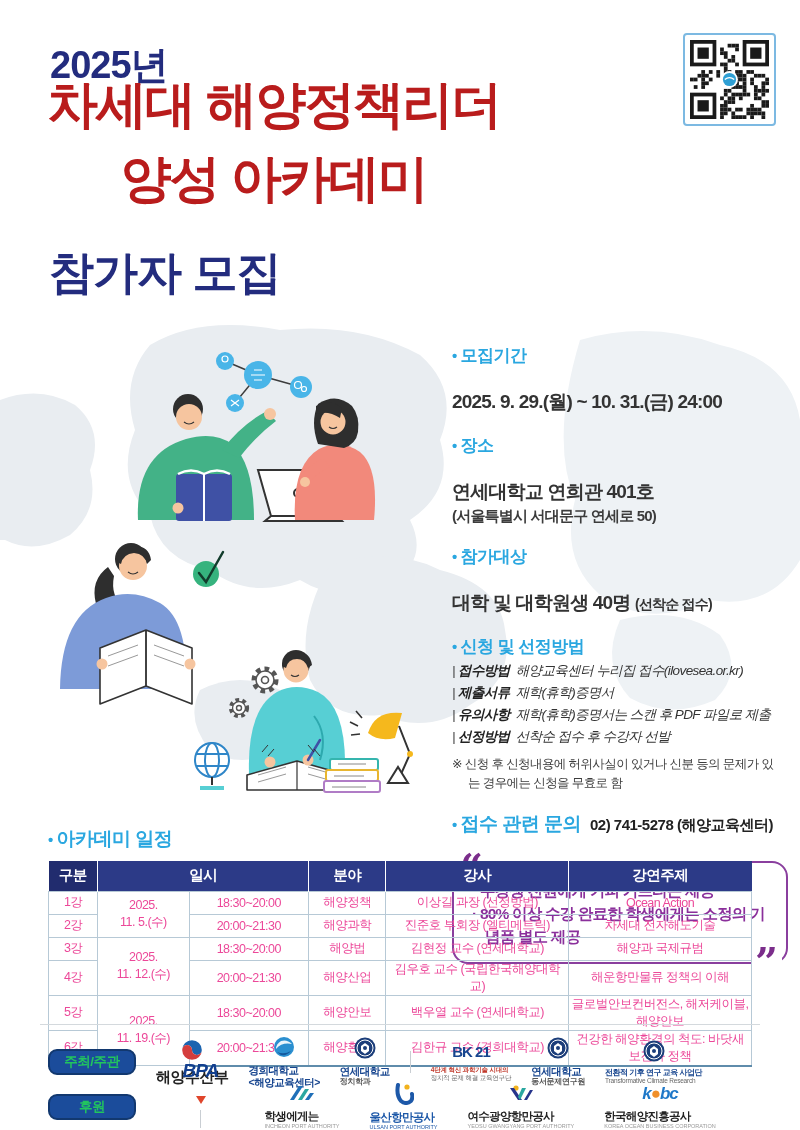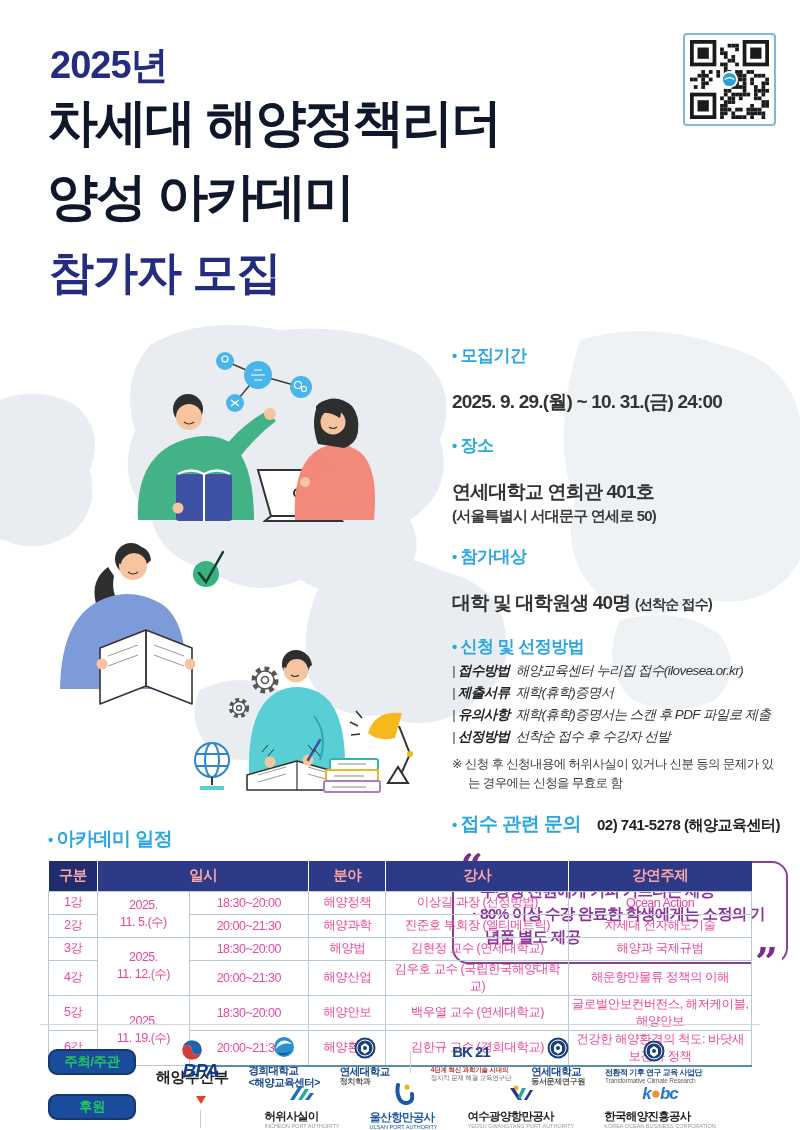--- a/index.html
+++ b/index.html
@@ -6,54 +6,54 @@
   html,body { background:#9aa0a6; }
   body { font-family:"Liberation Sans","DejaVu Sans",sans-serif; }
   .page {
     position:relative; width:800px; height:1130px; margin:0 auto;
     background:#ffffff; overflow:hidden;
   }
   
   .map-bg { position:absolute; inset:0; z-index:0; }
   
   .year   { position:absolute; left:50px; top:40px; font-size:38px; font-weight:800; color:#232c7e; letter-spacing:-1px; z-index:2; }
-  .title  { position:absolute; left:47px; top:86px; font-size:51px; font-weight:800; color:#0f172a; line-height:1.45; letter-spacing:-2px; z-index:2; }
+  .title  { position:absolute; left:47px; top:68px; font-size:51px; font-weight:800; color:#b91c1c; line-height:1.45; letter-spacing:-2px; z-index:2;text-align:center; }
   .subtitle { position:absolute; left:49px; top:243px; font-size:45px; font-weight:700; color:#232c7e; letter-spacing:-1px; z-index:2; }
   
   .qr-wrap { position:absolute; left:683px; top:33px; width:93px; height:93px; border:2px solid #7cb9e2; border-radius:4px; background:#fff; padding:5px; z-index:2; }
   .qr-wrap svg { display:block; width:100%; height:100%; }
   
   .illu { position:absolute; left:18px; top:312px; width:432px; height:532px; z-index:1; }
   
   .info { position:absolute; left:452px; top:344px; width:345px; z-index:2; }
   .sec-h { font-size:17px; font-weight:800; color:#2aa7e0; letter-spacing:-0.5px; }
   .sec-h::before { content:"• "; font-size:15px; }
   .big { font-size:19px; font-weight:700; color:#333; letter-spacing:-0.8px; margin-top:22px; white-space:nowrap; }
   .addr { font-size:15px; font-weight:600; color:#3c3c3c; letter-spacing:-0.8px; margin-top:2px; }
   .mt { margin-top:19px; }
   .target-note { font-size:14px; font-weight:600; letter-spacing:-0.8px; }
   .apply-item { font-size:13.5px; color:#333; letter-spacing:-0.6px; margin-top:4px; white-space:nowrap;font-style:italic; }
   .apply-item::before { content:"| "; color:#444; font-weight:400; }
   .apply-item b { font-weight:800; color:#222; margin-right:6px; }
   .apply-note { margin-top:9px; font-size:12.5px; color:#3c3c3c; letter-spacing:-0.6px; line-height:1.5; width:330px; padding-left:16px; text-indent:-16px; }
-  .contact-row { margin-top:18px; display:flex; align-items:baseline; gap:16px; }
+  .contact-row { margin-top:18px; display:flex; align-items:baseline; gap:9px; }
   .contact-row .sec-h { font-size:19px; }
   .phone { font-size:15px; font-weight:700; color:#222; letter-spacing:-0.5px; white-space:nowrap; }
   
   .quote-box { position:relative; margin-top:24px; width:336px; border:2px solid #8a3f9e; border-radius:16px; padding:16px 14px 14px 18px; }
   .quote-box .q-open, .quote-box .q-close { position:absolute; font-family:"DejaVu Serif","Liberation Serif",serif; font-weight:700; color:#7b2d8b; font-size:40px; line-height:0.6; background:#fff; padding:0 4px; }
   .q-open { left:2px; top:-7px; }
   .q-close { right:4px; bottom:-12px; }
   .benefit { font-size:15.5px; font-weight:700; color:#8a2f9b; letter-spacing:-0.8px; line-height:1.5; padding-left:13px; text-indent:-13px; }
   .benefit::before { content:"· "; font-weight:800; }
   
   .schedule { position:absolute; left:48px; top:826px; width:704px; z-index:2; }
   .schedule .sec-h { font-size:19px; }
   table { border-collapse:collapse; width:704px; margin-top:9px; table-layout:fixed; }
-  thead th { background:#2c3a87; color:#fca5a5; font-size:14.5px; font-weight:700; height:30px; border-right:1px solid #fff; letter-spacing:-0.5px; }
+  thead th { background:#2c3a87; color:#ffffff; font-size:14.5px; font-weight:700; height:30px; border-right:1px solid #fff; letter-spacing:-0.5px; }
   thead th:first-child { background:#212c6e; }
   thead th:last-child { border-right:none; }
   tbody td { border:1px solid #b7c9d6; text-align:center; font-size:12.5px; color:#ec4899; height:23px; letter-spacing:-0.5px; padding:0 2px; }
   tbody tr:last-child td { border-bottom:2px solid #5f8cab; }
   td.date div { line-height:1.35; font-size:12.5px; }
   
   .divider { position:absolute; left:40px; top:1024px; width:720px; height:1px; background:#d4d9dd; z-index:2; }
   .frow { position:absolute; left:48px; width:715px; display:flex; align-items:center; z-index:2; }
   .frow1 { top:1040px; height:44px; gap:20px; }
   .frow2 { top:1088px; height:38px; gap:30px; }
@@ -544,21 +544,21 @@
         <span class="sp-eng">BUSAN PORT AUTHORITY</span>
       </div>
     </div>
     <div class="logo">
       <svg width="26" height="20" viewBox="0 0 26 20">
           <path d="M1,16 L10,2 L14,2 L5,16 Z" fill="#1f6fb8"></path>
           <path d="M9,16 L16,5 L20,5 L13,16 Z" fill="#2aa7a0"></path>
           <path d="M16,16 L21,9 L25,9 L20,16 Z" fill="#1f6fb8"></path>
         </svg>
       <div class="stack">
-        <span class="sp-name">허위사실이</span>
+        <span class="sp-name">학생에게는</span>
         <span class="sp-eng">INCHEON PORT AUTHORITY</span>
       </div>
     </div>
     <div class="logo">
       <svg width="20" height="22" viewBox="0 0 20 22">
           <path d="M4,2 Q2,12 7,18 Q12,22 17,18 Q19,15 18,11" fill="none" stroke="#1d58a8" stroke-width="4" stroke-linecap="round"></path>
           <circle cx="13" cy="4" r="2.6" fill="#f2b21d"></circle>
         </svg>
       <div class="stack">
         <span class="sp-name upa-name">울산항만공사</span>

